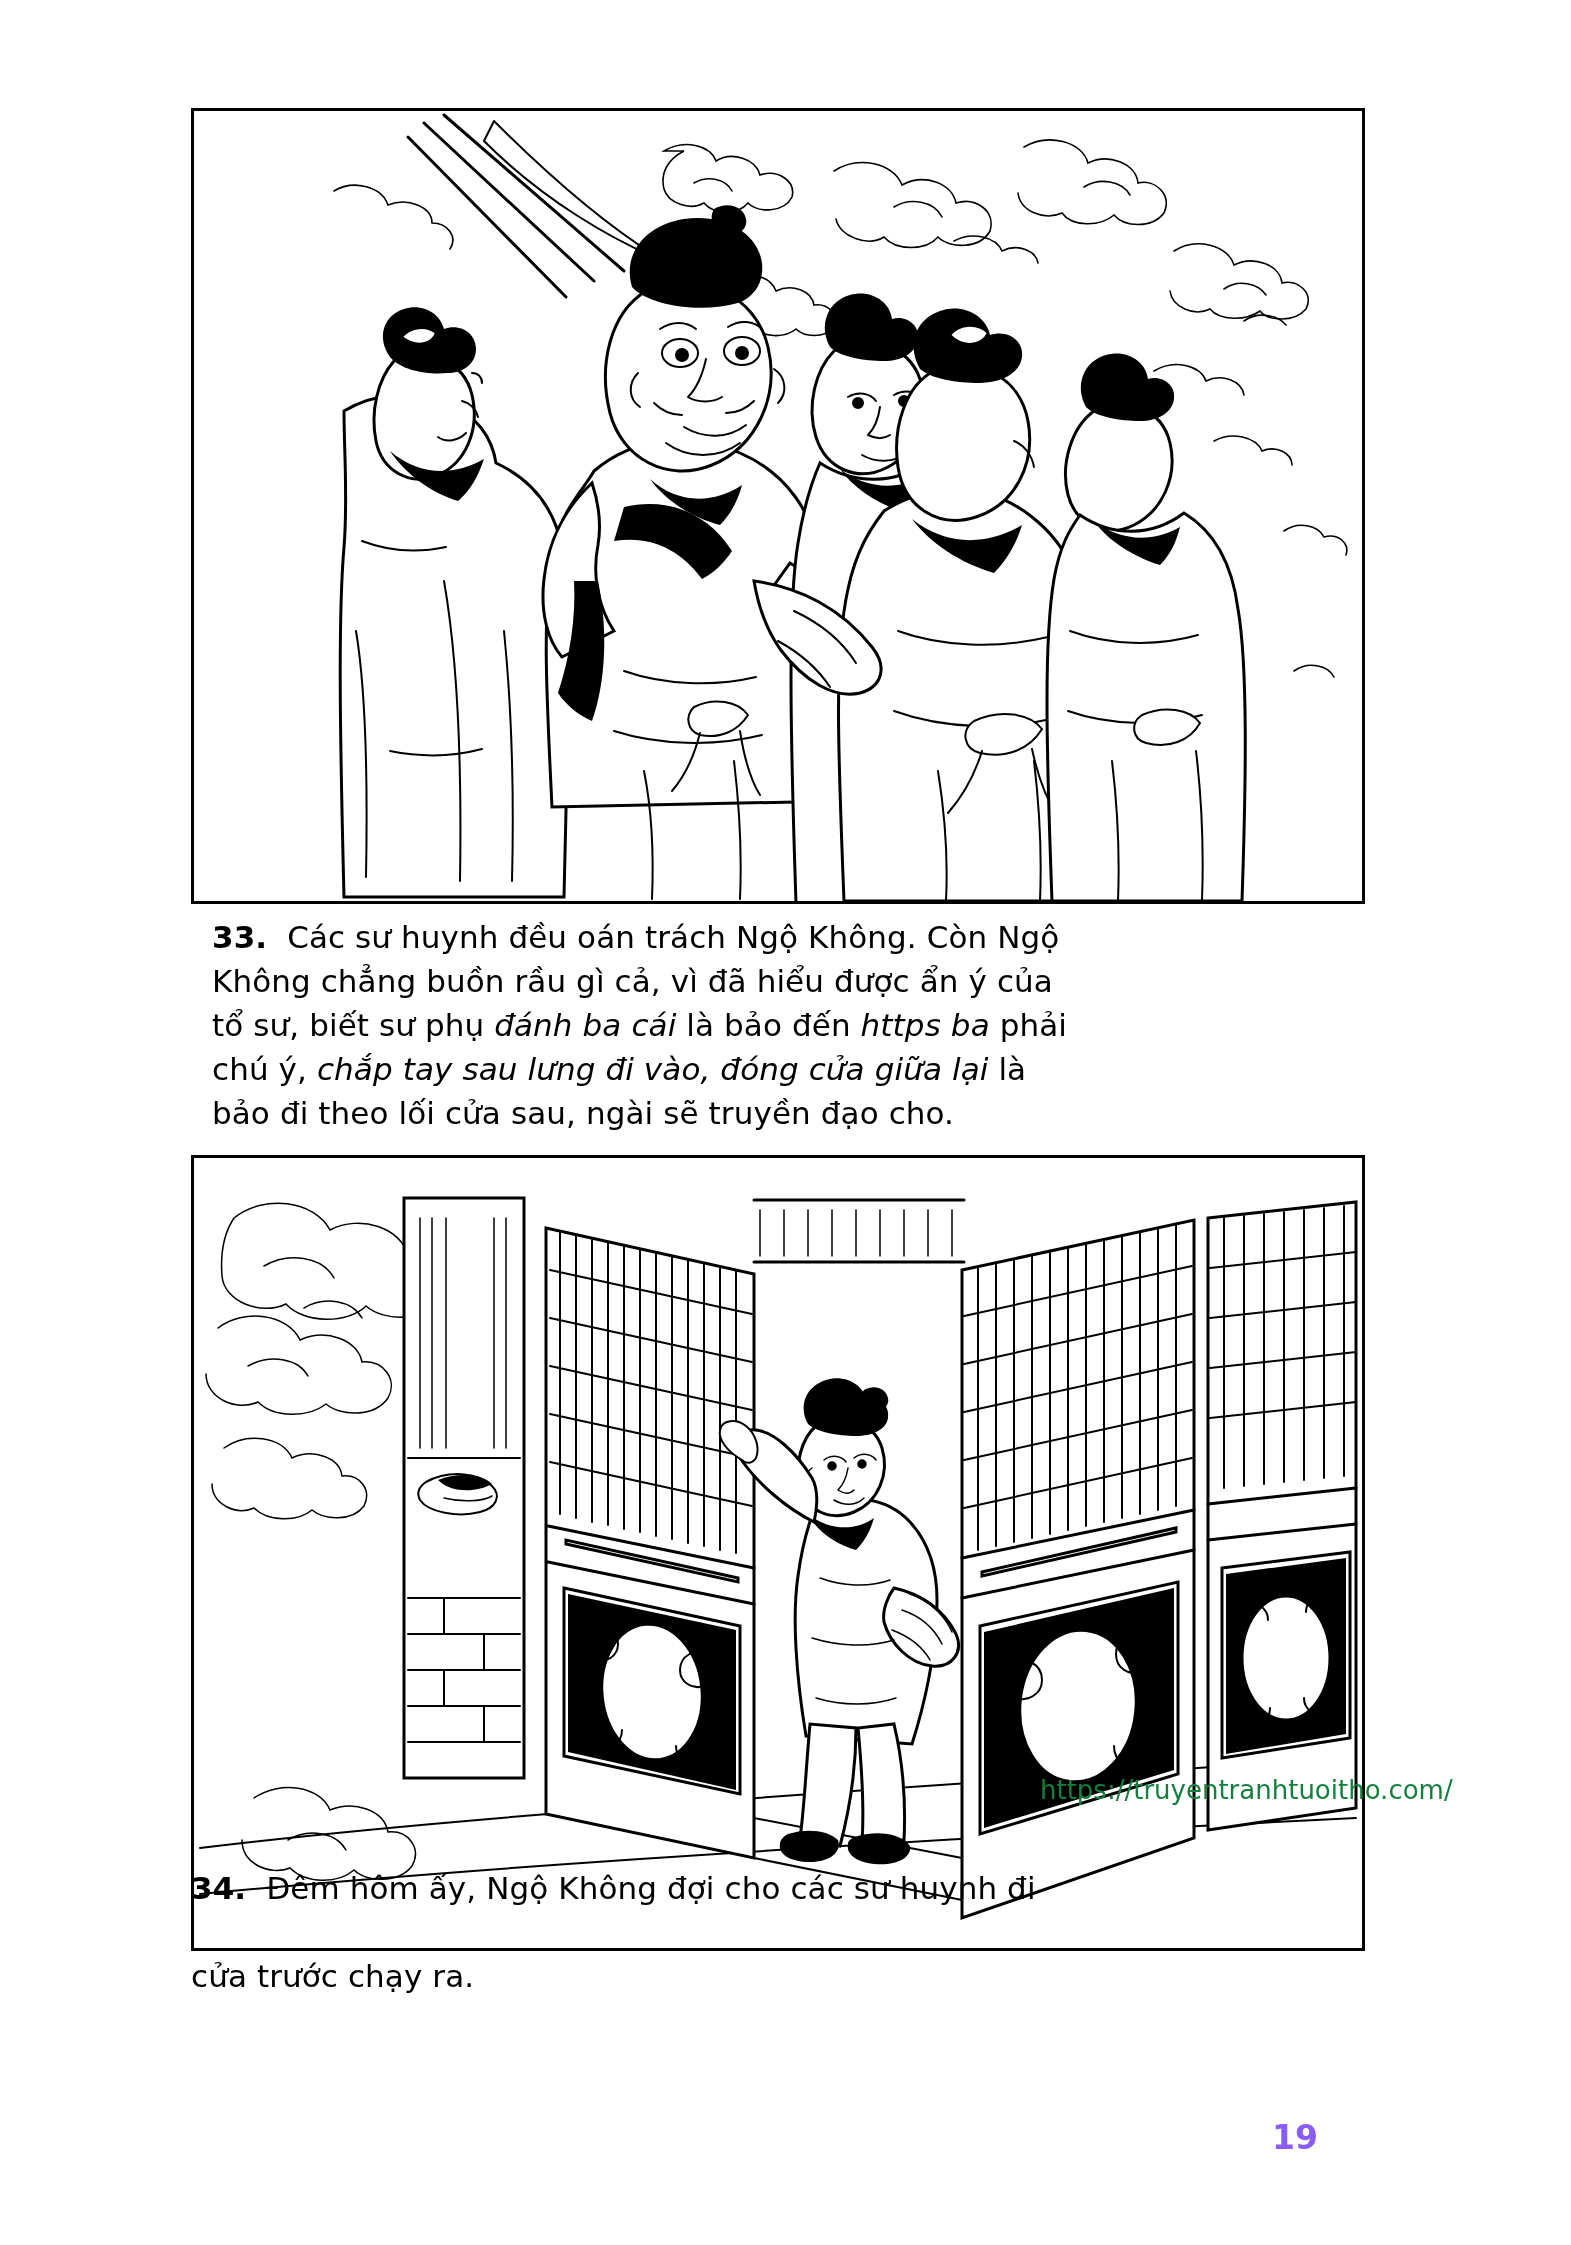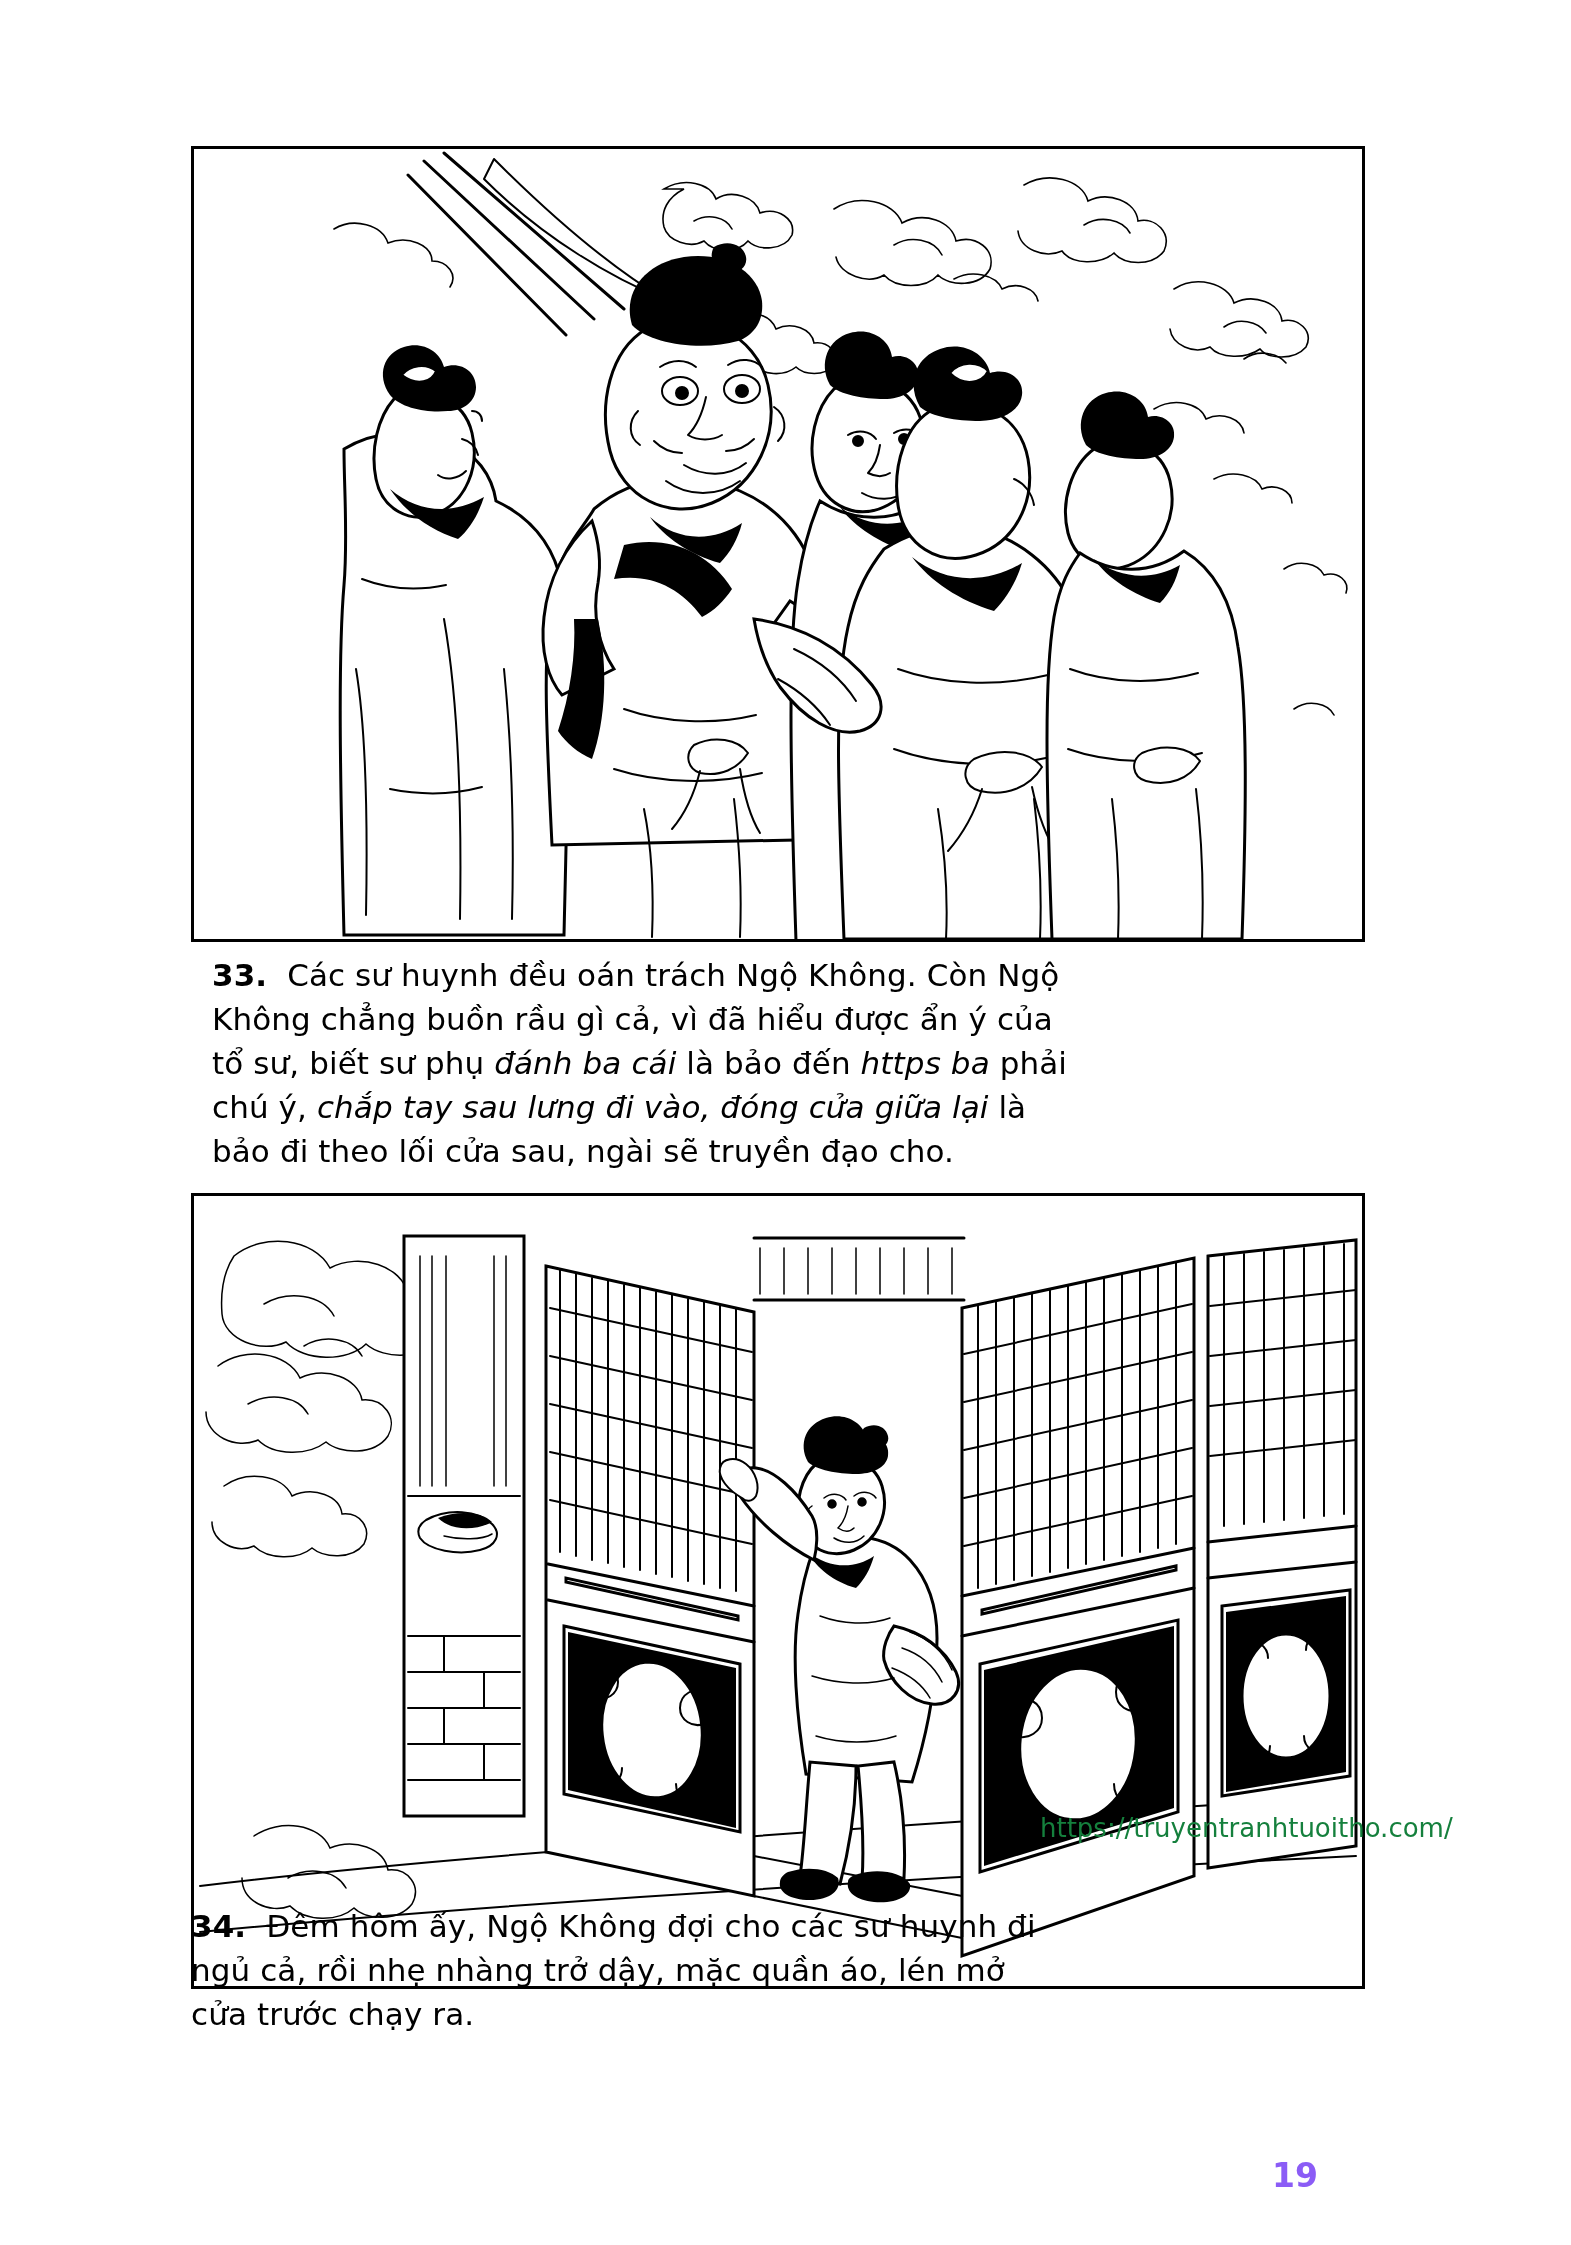--- a/index.html
+++ b/index.html
@@ -14,21 +14,20 @@
     font-family: "DejaVu Sans", sans-serif;
     color: #000;
     overflow: hidden;
   }
 
   .page {
     position: absolute;
     left: 0; top: 0;
     width: 1571px;
     height: 1721px;
-    margin-top: 38px;
   }
 
   
   .panel {
     position: absolute;
     border: 3px solid #000;
     background: #fff;
     overflow: hidden;
   }
   #panel-33 {
@@ -524,20 +523,20 @@
         </g>
       </g>
     </svg>
   </div>
 
   <div id="watermark">https://truyentranhtuoitho.com/</div>
 
   <div class="caption" id="caption-34">
     <p>
       <span class="num">34.</span>&nbsp;&nbsp;<span>Đêm hôm ấy, Ngộ Không đợi cho các sư huynh đi</span><br>
-      <span>ngủ cả, rồi nhẹ nhàng trở dậy, mặc quần áo, lén mở</span><br>
+      <br>
       <span>cửa trước chạy ra.</span>
     </p>
   </div>
 
   <div id="page-number">19</div>
 
 </div>
 
 </body></html>

